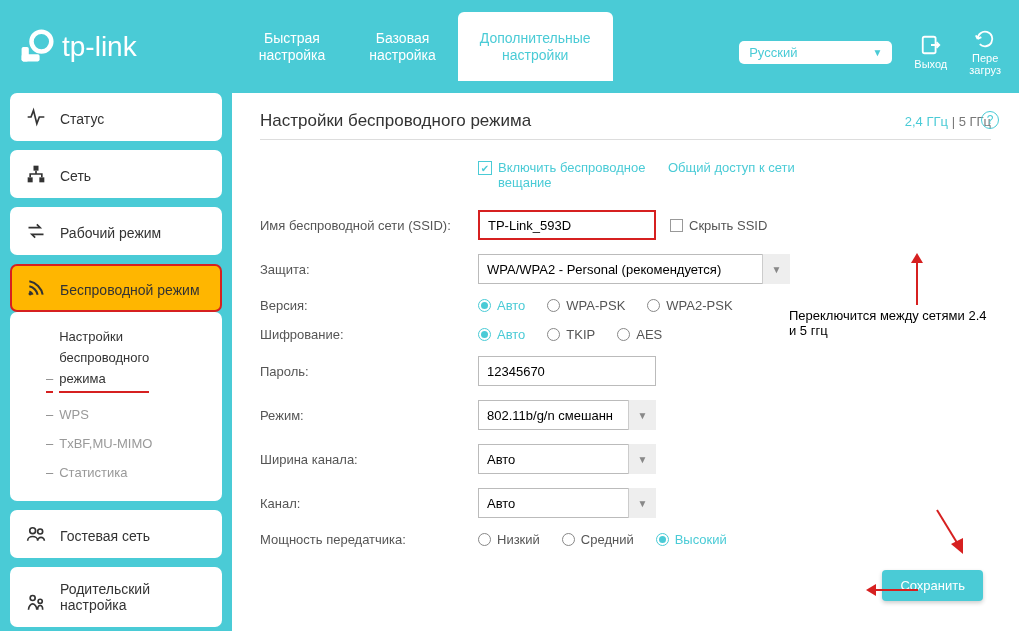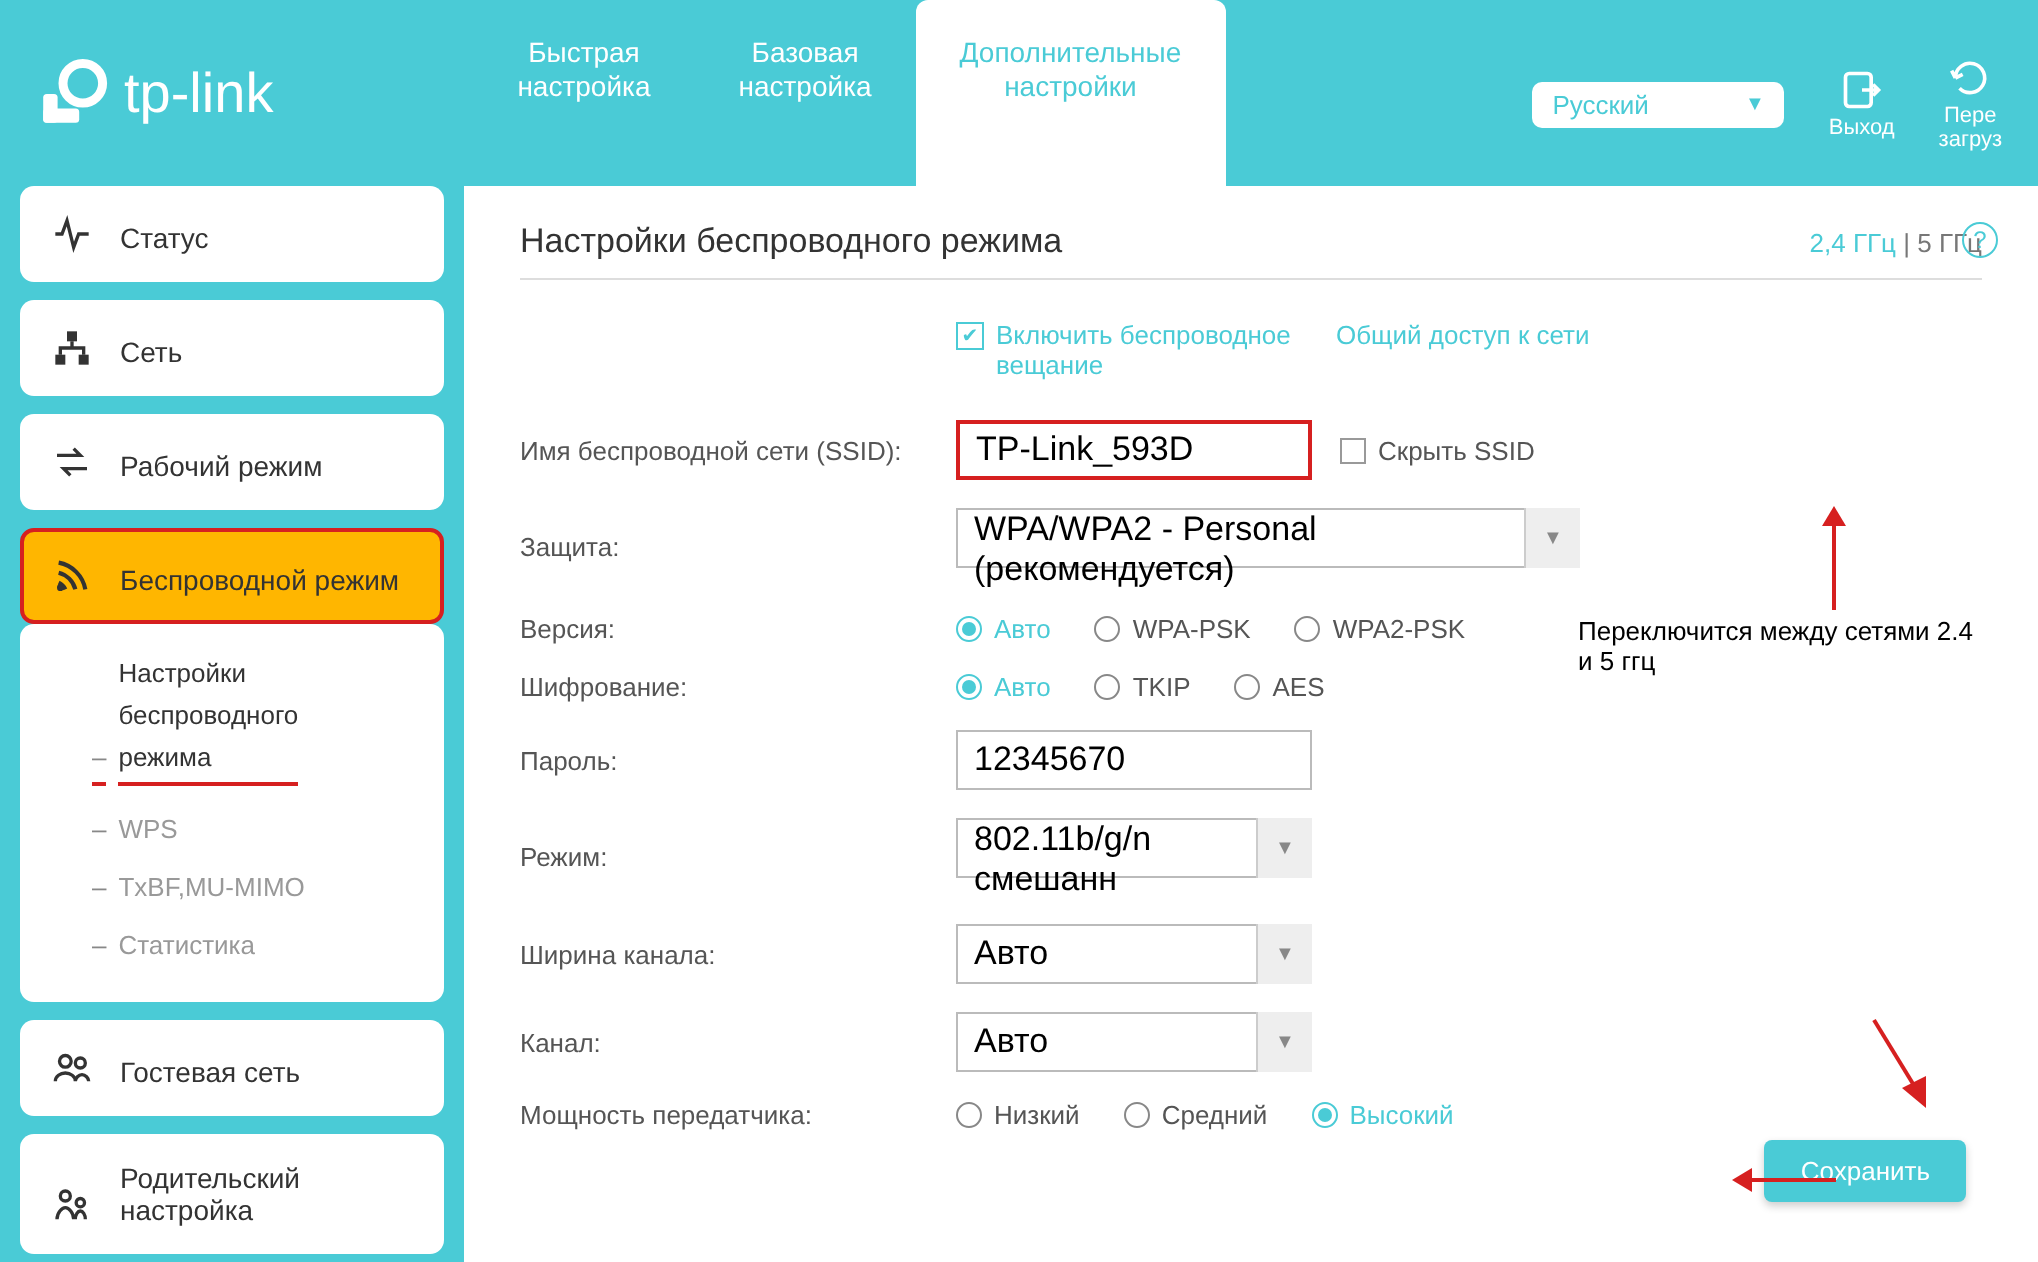--- a/index.html
+++ b/index.html
@@ -1,25 +1,25 @@
 <!DOCTYPE html>
 <html><head>
 <meta charset="utf-8">
 <style>
 * { margin: 0; padding: 0; box-sizing: border-box; }
 body { font-family: Arial, sans-serif; font-size: 13px; background: #4acbd6; color: #333; width: 1019px; height: 631px; overflow: hidden; position: relative; }
 
-.header { height: 93px; background: #4acbd6; display: flex; padding: 0 18px; position: relative; }
+.header { height: 93px; background: #4acbd6; display: flex; align-items: center; padding: 0 18px; position: relative; }
 .logo { color: #fff; font-size: 28px; font-weight: normal; display: flex; align-items: center; gap: 8px; margin-right: 100px; }
 .logo-icon { width: 36px; height: 36px; }
 .tabs { display: flex; gap: 0; }
 .tab { padding: 18px 22px 18px; color: #fff; cursor: pointer; text-align: center; font-size: 14px; white-space: pre-line; line-height: 1.2; }
 .tab.active { background: #fff; color: #4acbd6; border-radius: 6px 6px 0 0; }
 .header-right { position: absolute; right: 18px; top: 28px; display: flex; align-items: center; gap: 22px; }
-.lang-select { background: #fff; border-radius: 5px; padding: 4px 10px; display: flex; align-items: center; gap: 48px; color: #4acbd6; cursor: pointer; font-size: 13px; }
+.lang-select { background: #fff; border-radius: 5px; padding: 4px 10px; display: flex; align-items: center; gap: 75px; color: #4acbd6; cursor: pointer; font-size: 13px; }
 .lang-select .chev { font-size: 10px; color: #4acbd6; }
 .header-btn { color: #fff; text-align: center; cursor: pointer; font-size: 11px; display: flex; flex-direction: column; align-items: center; gap: 2px; }
 .header-btn svg { width: 22px; height: 22px; }
 
 .main { display: flex; position: absolute; top: 93px; left: 0; right: 0; bottom: 0; }
 .sidebar { width: 232px; background: #4acbd6; padding: 0 10px 0 10px; }
 .sidebar-item { background: #fff; border-radius: 7px; padding: 14px 16px; margin-bottom: 9px; display: flex; align-items: flex-end; gap: 14px; cursor: pointer; color: #333; font-size: 14px; }
 .sidebar-item.active { background: #ffb600; border: 2px solid #d62020; padding: 12px 14px; }
 .sidebar-item .icon { width: 20px; height: 20px; flex-shrink: 0; }
 .submenu { background: #fff; border-radius: 7px; margin-top: -9px; margin-bottom: 9px; padding: 8px 0 14px 0; }
@@ -35,21 +35,21 @@
 .band-switch .active { color: #4acbd6; }
 .help-icon { position: absolute; top: 18px; right: 20px; width: 18px; height: 18px; border: 1.5px solid #4acbd6; border-radius: 50%; color: #4acbd6; font-size: 12px; display: flex; align-items: center; justify-content: center; cursor: pointer; }
 
 .top-row { display: flex; align-items: flex-start; margin-bottom: 20px; padding-left: 218px; }
 .checkbox-wrap { display: flex; align-items: flex-start; gap: 6px; color: #4acbd6; width: 190px; }
 .checkbox { width: 14px; height: 14px; border: 1px solid #4acbd6; display: inline-flex; align-items: center; justify-content: center; color: #4acbd6; font-size: 10px; flex-shrink: 0; margin-top: 1px; }
 .share-link { color: #4acbd6; cursor: pointer; }
 
 .form-row { display: flex; align-items: center; margin-bottom: 14px; }
 .form-label { width: 218px; color: #555; padding-right: 10px; }
-.form-control { height: 30px; border: 1px solid #bbb; padding: 0 8px; font-size: 17px; width: 178px; }
+.form-control { height: 30px; border: 1px solid #bbb; padding: 0 8px; font-size: 13px; width: 178px; }
 .form-control.highlighted { border: 2px solid #d62020; }
 .form-control.wide { width: 312px; }
 .select-wrap { position: relative; display: inline-block; }
 .select-wrap.wide { width: 312px; }
 .select-wrap .form-control { width: 100%; padding-right: 28px; background: #fff; text-align: left; cursor: pointer; }
 .select-caret { position: absolute; right: 0; top: 0; width: 28px; height: 30px; background: #eee; border-left: 1px solid #ccc; display: flex; align-items: center; justify-content: center; color: #888; font-size: 10px; pointer-events: none; }
 .radio-group { display: flex; gap: 22px; align-items: center; }
 .radio-opt { display: flex; align-items: center; gap: 6px; cursor: pointer; color: #555; }
 .radio-opt.sel { color: #4acbd6; }
 .radio-circle { width: 13px; height: 13px; border: 1.5px solid #888; border-radius: 50%; display: inline-flex; align-items: center; justify-content: center; }

